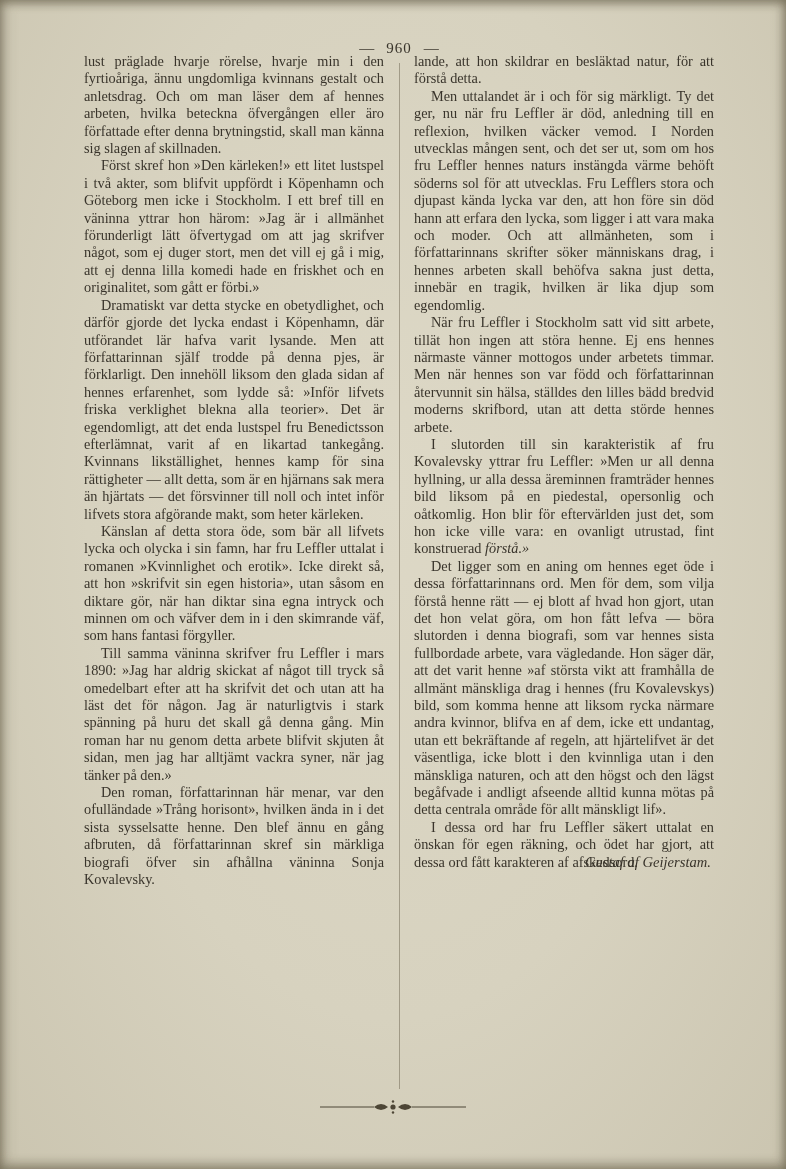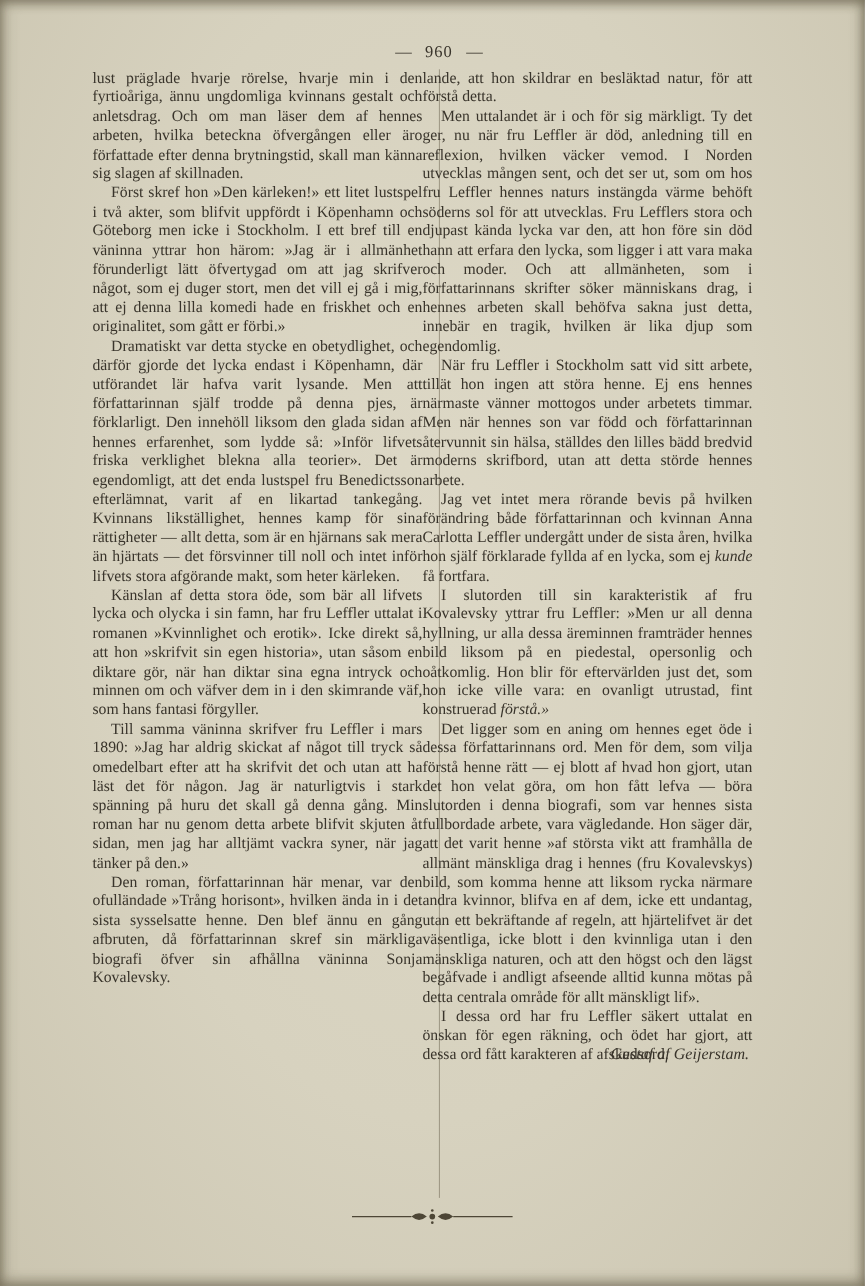--- a/index.html
+++ b/index.html
@@ -24,30 +24,30 @@
       inset 6px 0 13px rgba(80,70,50,.18),
       inset -5px 0 11px rgba(80,70,50,.18);
   }
   .page-header{
     position:absolute;top:40px;left:84px;width:630px;
     text-align:center;font-size:15px;color:var(--ink);
   }
   .page-header .dash{padding:0 12px;letter-spacing:0;}
   .page-header .num{letter-spacing:1px;}
   .columns{
-    position:absolute;top:63px;left:84px;width:630px;
+    position:absolute;top:53px;left:84px;width:630px;
     display:flex;
   }
   .column{
     width:300px;flex:0 0 300px;
     font-size:14.3px;line-height:17.4px;
     text-align:justify;
     hyphens:none;
   }
-  .column.right{}
+  .column.right{margin-left:30px;}
   .col-rule{
     position:absolute;top:63px;left:399px;width:1px;height:1026px;
     background:var(--rule);
   }
   p.para{margin:0;padding:0;}
   p.para.indent{text-indent:17px;}
   .em{font-style:italic;}
   .signature{
     text-align:right;
     font-style:italic;
@@ -80,21 +80,20 @@
         <p class="para indent"><span>Dramatiskt var detta stycke en obetydlighet, och därför gjorde det lycka endast i Köpenhamn, där utförandet lär hafva varit lysande. Men att författarinnan själf trodde på denna pjes, är förklarligt. Den innehöll liksom den glada sidan af hennes erfarenhet, som lydde så: »Inför lifvets friska verklighet blekna alla teorier». Det är egendomligt, att det enda lustspel fru Benedictsson efterlämnat, varit af en likartad tankegång. Kvinnans likställighet, hennes kamp för sina rättigheter — allt detta, som är en hjärnans sak mera än hjärtats — det försvinner till noll och intet inför lifvets stora afgörande makt, som heter kärleken.</span></p>
         <p class="para indent"><span>Känslan af detta stora öde, som bär all lifvets lycka och olycka i sin famn, har fru Leffler uttalat i romanen »Kvinnlighet och erotik». Icke direkt så, att hon »skrifvit sin egen historia», utan såsom en diktare gör, när han diktar sina egna intryck och minnen om och väfver dem in i den skimrande väf, som hans fantasi förgyller.</span></p>
         <p class="para indent"><span>Till samma väninna skrifver fru Leffler i mars 1890: »Jag har aldrig skickat af något till tryck så omedelbart efter att ha skrifvit det och utan att ha läst det för någon. Jag är naturligtvis i stark spänning på huru det skall gå denna gång. Min roman har nu genom detta arbete blifvit skjuten åt sidan, men jag har alltjämt vackra syner, när jag tänker på den.»</span></p>
         <p class="para indent"><span>Den roman, författarinnan här menar, var den ofulländade »Trång horisont», hvilken ända in i det sista sysselsatte henne. Den blef ännu en gång afbruten, då författarinnan skref sin märkliga biografi öfver sin afhållna väninna Sonja Kovalevsky.</span></p>
       </div>
     <div class="column right">
       <div id="right-col">
           <p class="para"><span>lande, att hon skildrar en besläktad natur, för att förstå detta.</span></p>
           <p class="para indent"><span>Men uttalandet är i och för sig märkligt. Ty det ger, nu när fru Leffler är död, anledning till en reflexion, hvilken väcker vemod. I Norden utvecklas mången sent, och det ser ut, som om hos fru Leffler hennes naturs instängda värme behöft söderns sol för att utvecklas. Fru Lefflers stora och djupast kända lycka var den, att hon före sin död hann att erfara den lycka, som ligger i att vara maka och moder. Och att allmänheten, som i författarinnans skrifter söker människans drag, i hennes arbeten skall behöfva sakna just detta, innebär en tragik, hvilken är lika djup som egendomlig.</span></p>
           <p class="para indent"><span>När fru Leffler i Stockholm satt vid sitt arbete, tillät hon ingen att störa henne. Ej ens hennes närmaste vänner mottogos under arbetets timmar. Men när hennes son var född och författarinnan återvunnit sin hälsa, ställdes den lilles bädd bredvid moderns skrifbord, utan att detta störde hennes arbete.</span></p>
-          <p class="para indent"><span>Jag vet intet mera rörande bevis på hvilken förändring både författarinnan och kvinnan Anna Carlotta Leffler undergått under de sista åren, hvilka hon själf förklarade fyllda af en lycka, som ej </span><span class="em">kunde</span><span> få fortfara.</span></p>
           <p class="para indent"><span>I slutorden till sin karakteristik af fru Kovalevsky yttrar fru Leffler: »Men ur all denna hyllning, ur alla dessa äreminnen framträder hennes bild liksom på en piedestal, opersonlig och oåtkomlig. Hon blir för eftervärlden just det, som hon icke ville vara: en ovanligt utrustad, fint konstruerad </span><span class="em">förstå.»</span></p>
           <p class="para indent"><span>Det ligger som en aning om hennes eget öde i dessa författarinnans ord. Men för dem, som vilja förstå henne rätt — ej blott af hvad hon gjort, utan det hon velat göra, om hon fått lefva — böra slutorden i denna biografi, som var hennes sista fullbordade arbete, vara vägledande. Hon säger där, att det varit henne »af största vikt att framhålla de allmänt mänskliga drag i hennes (fru Kovalevskys) bild, som komma henne att liksom rycka närmare andra kvinnor, blifva en af dem, icke ett undantag, utan ett bekräftande af regeln, att hjärtelifvet är det väsentliga, icke blott i den kvinnliga utan i den mänskliga naturen, och att den högst och den lägst begåfvade i andligt afseende alltid kunna mötas på detta centrala område för allt mänskligt lif».</span></p>
           <p class="para indent"><span>I dessa ord har fru Leffler säkert uttalat en önskan för egen räkning, och ödet har gjort, att dessa ord fått karakteren af afskedsord.</span></p>
         </div>
       <div class="signature">Gustaf af Geijerstam.</div>
     </div>
   </div>
 
   <div class="ornament">
     <svg width="150" height="18" viewBox="0 0 150 18" xmlns="http://www.w3.org/2000/svg">

